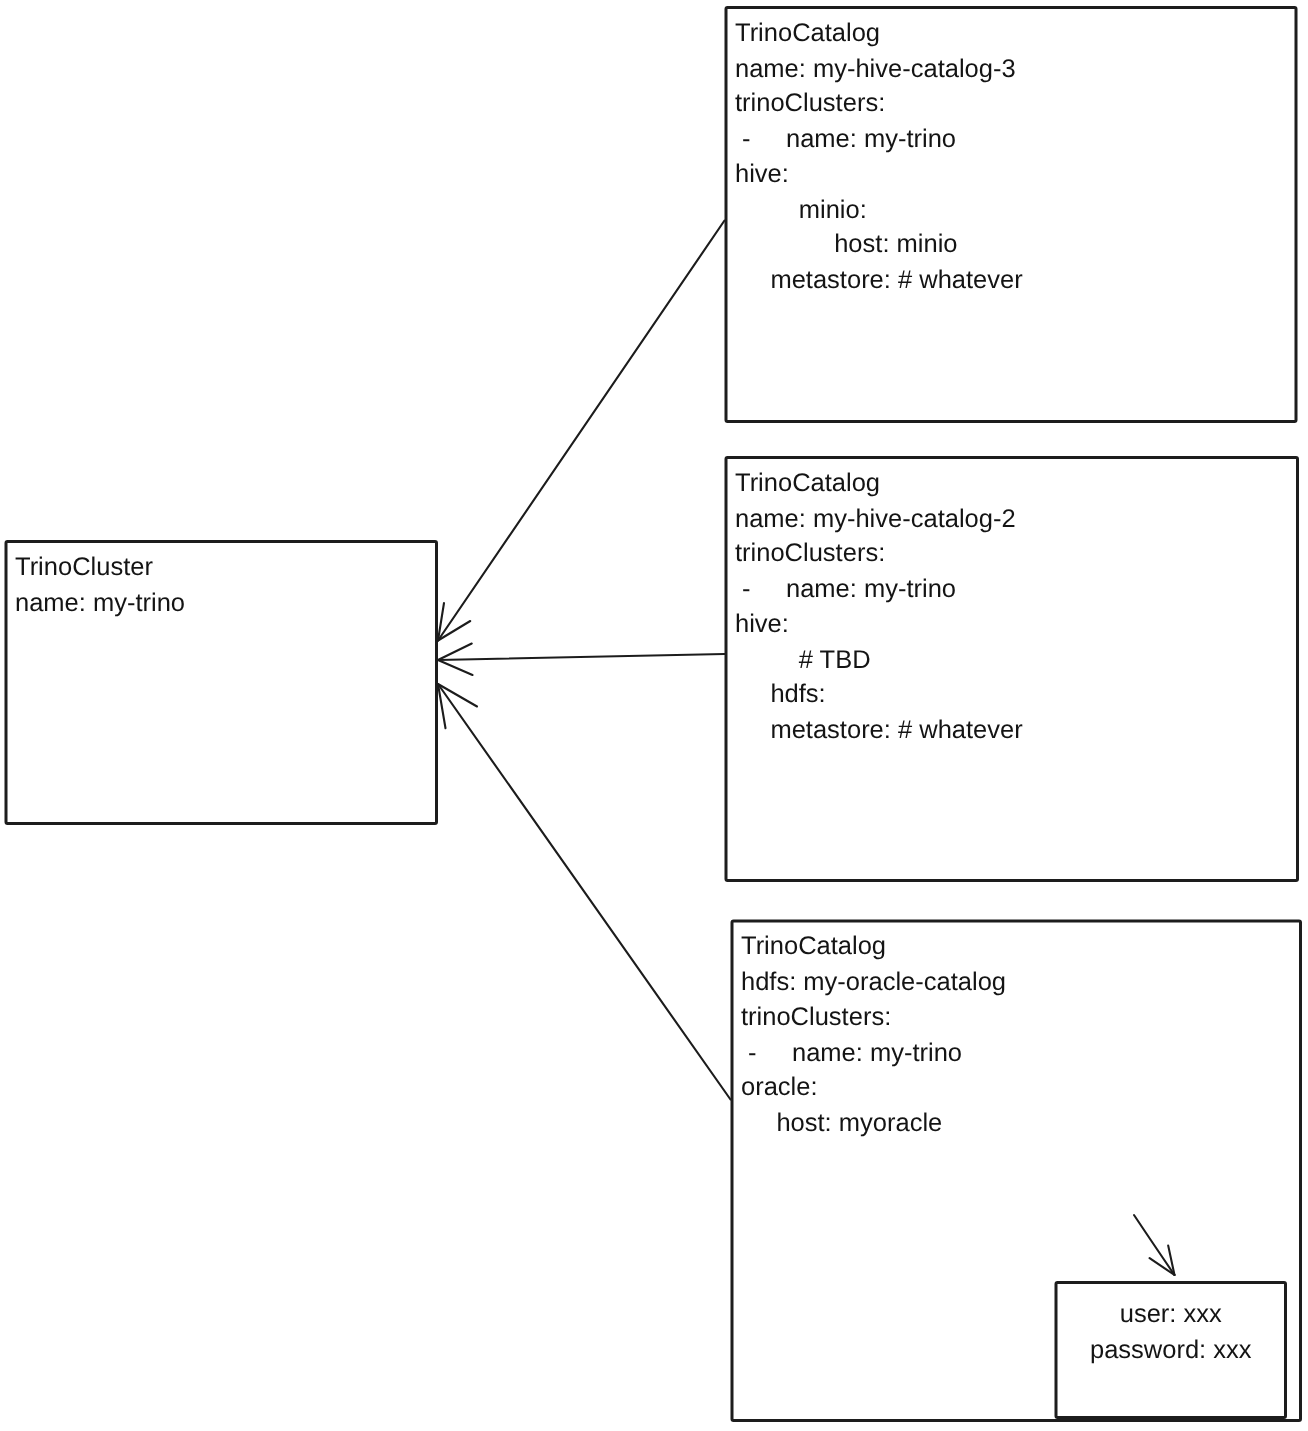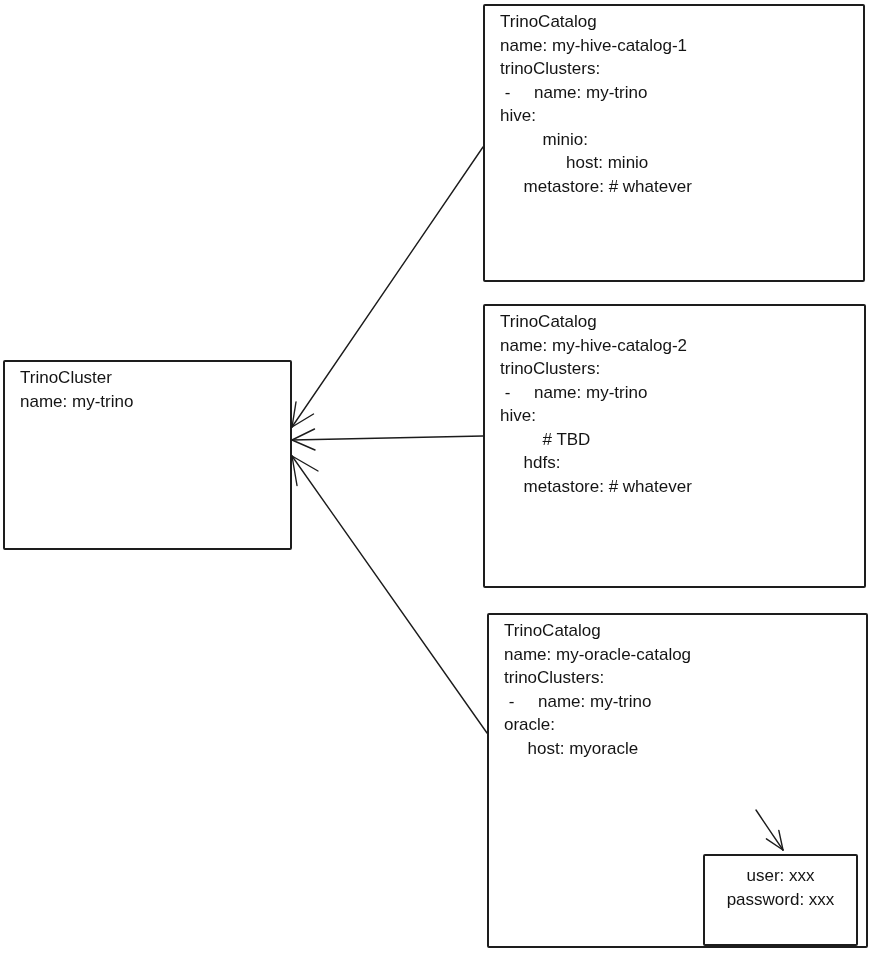--- a/index.html
+++ b/index.html
@@ -15,21 +15,21 @@
     font-family: "Liberation Sans", "DejaVu Sans", sans-serif;
     color: #141414;
     overflow: hidden;
   }
   .node {
     position: absolute;
     box-sizing: border-box;
     background: #ffffff;
     border: 2px solid #1d1d1d;
     border-radius: 2px;
-    padding: 4px 15px;
+    padding: 4px 5px;
     font-size: 17px;
     line-height: 23.5px;
   }
   .yaml-line {
     white-space: pre;
   }
   .cluster-node  { left: 3px;   top: 336px; width: 289px; height: 190px; margin-top: 24px; }
   .catalog-node-1 { left: 483px; top: 4px;   width: 382px; height: 278px; }
   .catalog-node-2 { left: 483px; top: 304px; width: 383px; height: 284px; }
   .catalog-node-3 { left: 487px; top: 613px; width: 381px; height: 335px; }
@@ -89,21 +89,21 @@
     </g>
   </svg>
 
   <div class="node cluster-node">
       <div class="yaml-line">TrinoCluster</div>
       <div class="yaml-line">name: my-trino</div>
     </div>
 
   <div class="node catalog-node-1">
       <div class="yaml-line">TrinoCatalog</div>
-      <div class="yaml-line">name: my-hive-catalog-1</div>
+      <div class="yaml-line">name: my-hive-catalog-3</div>
       <div class="yaml-line">trinoClusters:</div>
       <div class="yaml-line"> -     name: my-trino</div>
       <div class="yaml-line">hive:</div>
       <div class="yaml-line">         minio:</div>
       <div class="yaml-line">              host: minio</div>
       <div class="yaml-line">     metastore: # whatever</div>
     </div>
 
   <div class="node catalog-node-2">
       <div class="yaml-line">TrinoCatalog</div>
@@ -112,21 +112,21 @@
       <div class="yaml-line"> -     name: my-trino</div>
       <div class="yaml-line">hive:</div>
       <div class="yaml-line">         # TBD</div>
       <div class="yaml-line">     hdfs:</div>
       <div class="yaml-line">     metastore: # whatever</div>
     </div>
 
   <div class="node catalog-node-3">
     <div>
         <div class="yaml-line">TrinoCatalog</div>
-        <div class="yaml-line">name: my-oracle-catalog</div>
+        <div class="yaml-line">hdfs: my-oracle-catalog</div>
         <div class="yaml-line">trinoClusters:</div>
         <div class="yaml-line"> -     name: my-trino</div>
         <div class="yaml-line">oracle:</div>
         <div class="yaml-line">     host: myoracle</div>
       </div>
     <div class="node secret-node">
         <div class="yaml-line">user: xxx</div>
         <div class="yaml-line">password: xxx</div>
       </div>
   </div>

